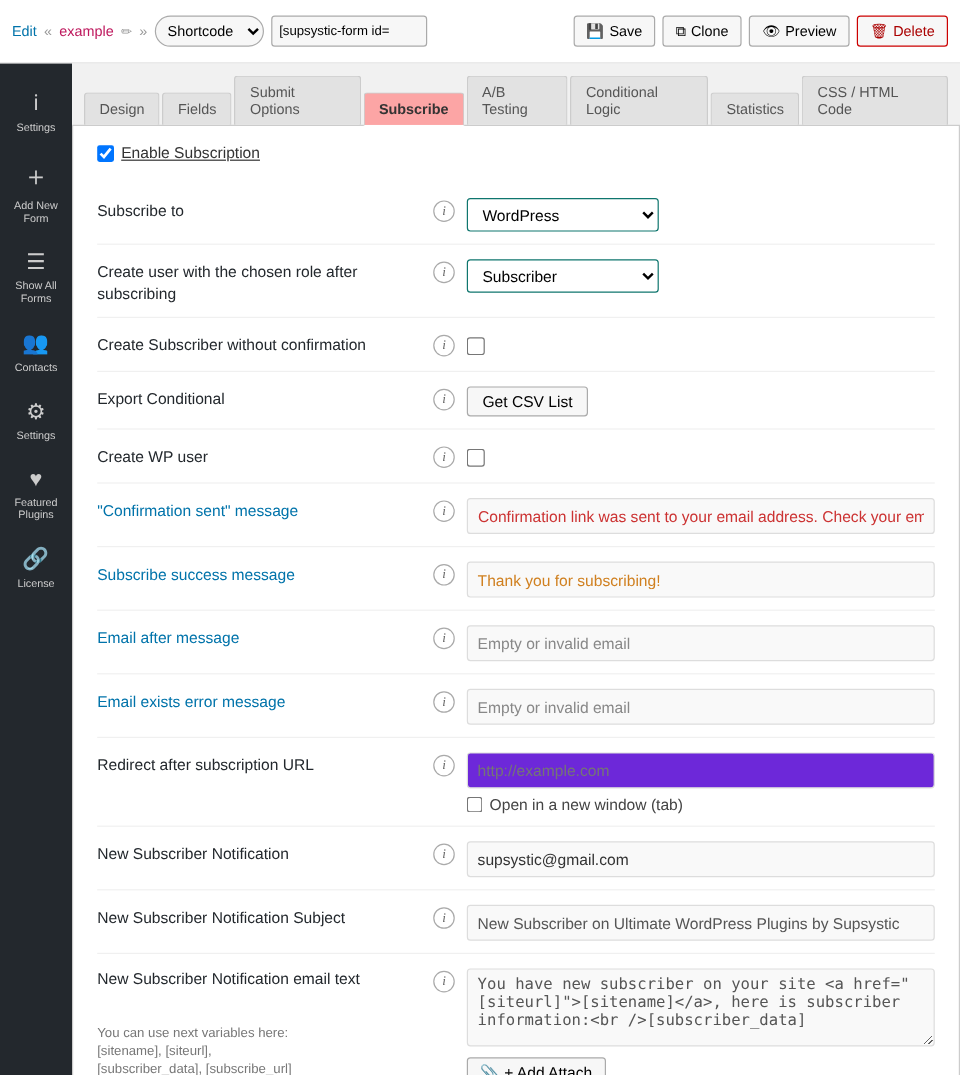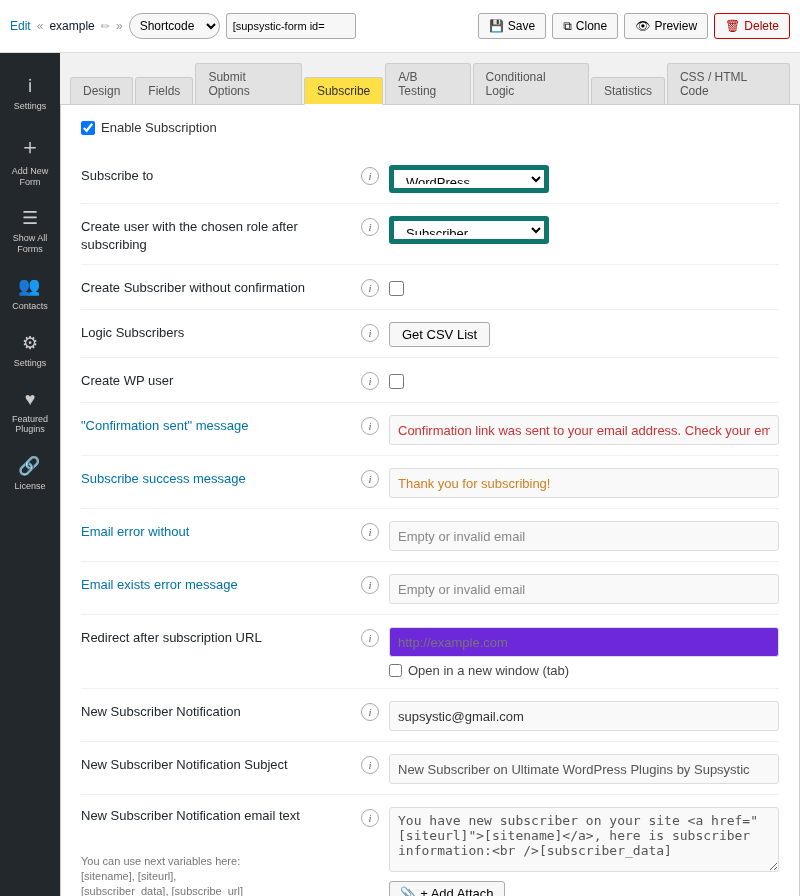--- a/index.html
+++ b/index.html
@@ -5,21 +5,21 @@
     * { box-sizing: border-box; margin: 0; padding: 0; }
     body { font-family: -apple-system, BlinkMacSystemFont, "Segoe UI", Arial, sans-serif; font-size: 13px; background: #f1f1f1; color: #333; }
 
     
     .top-bar {
       display: flex; align-items: center; background: #fff; border-bottom: 1px solid #ddd;
       padding: 6px 10px; gap: 6px; height: 53px;
     }
     .top-bar-edit { color: #0073aa; font-size: 12px; }
     .top-bar-sep { color: #999; font-size: 12px; }
-    .top-bar-name { color: #0f172a; font-size: 12px; }
+    .top-bar-name { color: #be185d; font-size: 12px; }
     .edit-icon { font-size: 11px; color: #999; cursor: pointer; }
     .top-bar-arrow { color: #999; font-size: 12px; }
     .top-bar-select {
       border: 1px solid #aaa; border-radius: 13px; padding: 2px 6px; font-size: 12px;
       background: #f7f7f7; cursor: pointer; height: 26px;
     }
     .top-bar-input {
       border: 1px solid #aaa; border-radius: 3px; padding: 2px 6px; font-size: 11px;
       background: #f7f7f7; height: 26px; width: 130px;
     }
@@ -53,29 +53,29 @@
     
     .tabs {
       display: flex; align-items: flex-end; background: #f1f1f1;
       border-bottom: 1px solid #ccc; padding: 10px 10px 0 10px; gap: 2px;
     }
     .tab {
       padding: 6px 12px; background: #e2e2e2; border: 1px solid #ccc;
       border-bottom: none; border-radius: 3px 3px 0 0; cursor: pointer;
       font-size: 12px; color: #555;
     }
-    .tab.active { background: #fde047; color: #333; font-weight: 400; border-bottom: 1px solid #fff; position: relative; bottom: -1px; }
+    .tab.active { background: #fca5a5; color: #333; font-weight: 700; border-bottom: 1px solid #fff; position: relative; bottom: -1px; }
 
     
     .form-area {
       background: #fff; margin: 0; padding: 15px 20px;
       border: 1px solid #ccc; border-top: none;
     }
 
-    .enable-row { display: flex; align-items: center; gap: 6px; margin-bottom: 18px; }
+    .enable-row { display: flex; align-items: center; gap: 6px; margin-bottom: 18px; text-decoration: underline; }
     .enable-row input[type=checkbox] { width: 14px; height: 14px; cursor: pointer; }
 
     .form-row {
       display: flex; align-items: flex-start; padding: 10px 0;
       border-bottom: 1px solid #f0f0f0;
     }
     .form-row:last-child { border-bottom: none; }
     .row-label {
       width: 280px; min-width: 280px; font-size: 13px; color: #23282d;
       padding-top: 4px; line-height: 1.4;
@@ -86,22 +86,22 @@
     }
     .help-icon {
       display: inline-flex; align-items: center; justify-content: center;
       width: 18px; height: 18px; border: 1px solid #aaa; border-radius: 50%;
       font-size: 11px; color: #666; cursor: pointer; font-style: italic; font-family: serif;
     }
     .row-control { flex: 1; padding-top: 2px; }
 
     
     .form-select {
-      border: 5px solid #0f766e; border-radius: 3px; padding: 4px 8px;
-      font-size: 13px; background: #fff; cursor: pointer; min-width: 160px; height: 28px; text-decoration: underline;
+      border: 1px solid #0f766e; border-radius: 3px; padding: 4px 8px;
+      font-size: 13px; background: #fff; cursor: pointer; min-width: 160px; height: 28px;
     }
 
     
     .form-checkbox { width: 15px; height: 15px; cursor: pointer; margin-top: 4px; }
 
     
     .csv-btn {
       border: 1px solid #aaa; border-radius: 3px; padding: 4px 12px;
       background: #f7f7f7; font-size: 13px; cursor: pointer;
     }
@@ -274,21 +274,21 @@
         <div class="row-label">Create Subscriber without confirmation</div>
         <div class="row-help">
           <span class="help-icon">i</span>
         </div>
         <div class="row-control">
           <input type="checkbox" class="form-checkbox" style="">
         </div>
       </div>
 
       <div class="form-row">
-        <div class="row-label">Logic Subscribers</div>
+        <div class="row-label">Export Conditional</div>
         <div class="row-help">
           <span class="help-icon">i</span>
         </div>
         <div class="row-control">
           <button class="csv-btn">
             <span>Get CSV List</span>
           </button>
         </div>
       </div>
 
@@ -316,21 +316,21 @@
         <div class="row-label blue">Subscribe success message</div>
         <div class="row-help">
           <span class="help-icon">i</span>
         </div>
         <div class="row-control">
           <input type="text" class="message-input orange" style="color: rgb(208, 128, 32);" value="Thank you for subscribing!">
         </div>
       </div>
 
       <div class="form-row">
-        <div class="row-label blue">Email error without</div>
+        <div class="row-label blue">Email after message</div>
         <div class="row-help">
           <span class="help-icon">i</span>
         </div>
         <div class="row-control">
           <input type="text" class="message-input gray" style="color: rgb(136, 136, 136);" value="Empty or invalid email">
         </div>
       </div>
 
       <div class="form-row">
         <div class="row-label blue">Email exists error message</div>

